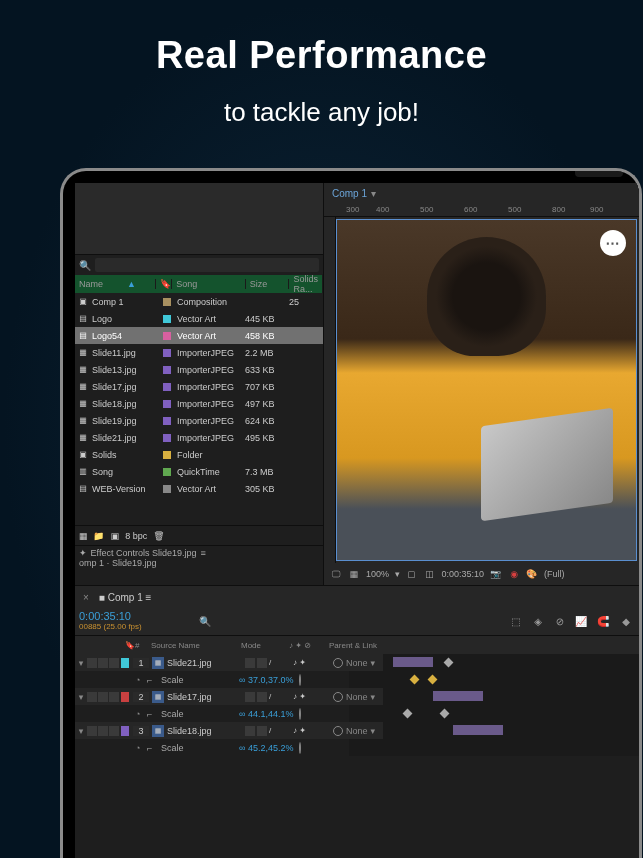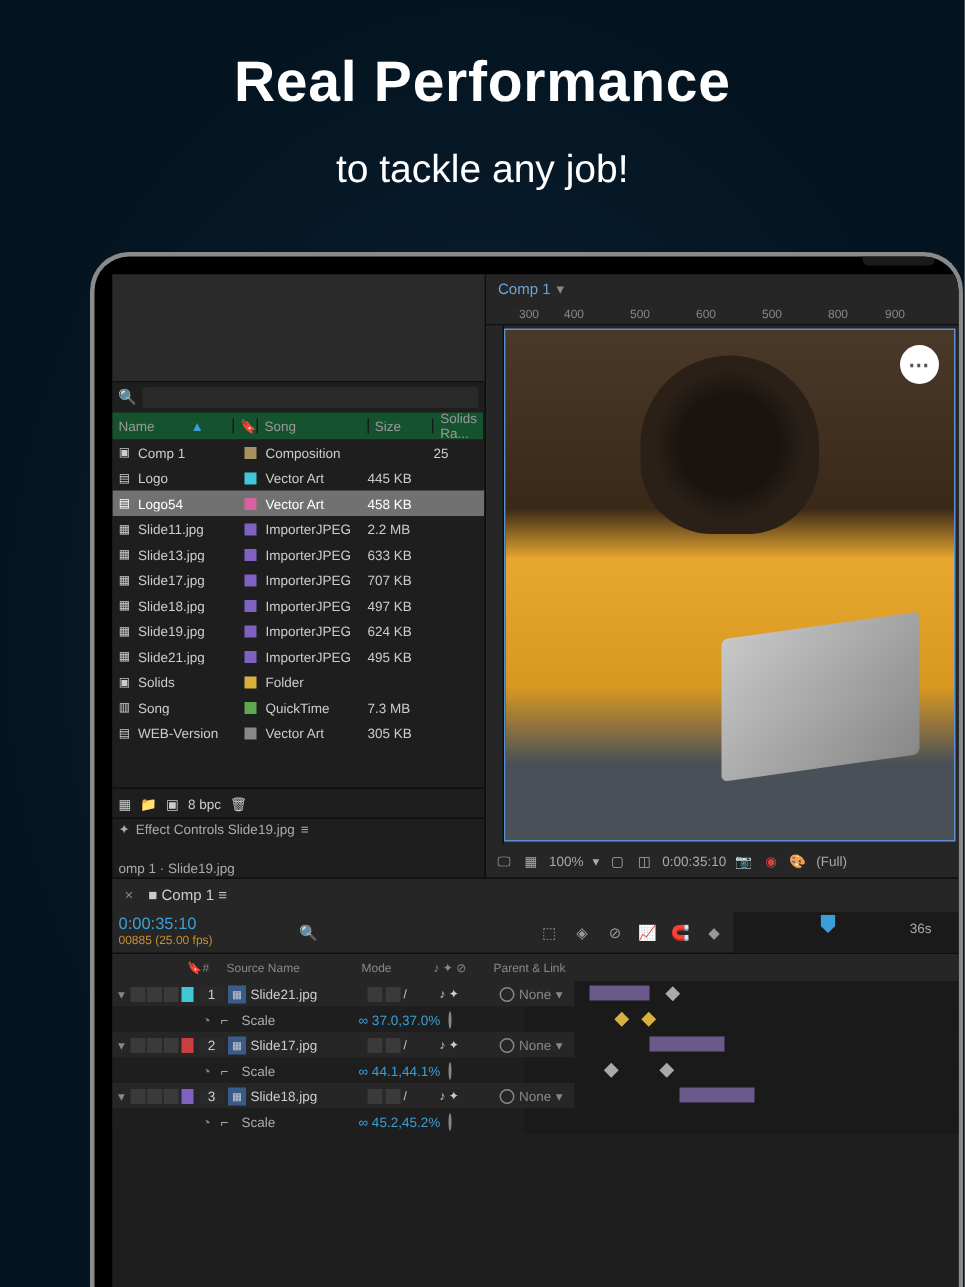--- a/index.html
+++ b/index.html
@@ -218,21 +218,21 @@
             <span>▣</span>
             <span>8 bpc</span>
             <span>🗑</span>
           </div>
           <div class="fx-panel">
             <div class="fx-title">
                 <span>✦</span>
                 <span>Effect Controls Slide19.jpg</span>
                 <span>≡</span>
               </div>
-            <div style="margin-top:16px">omp 1 · Slide19.jpg</div>
+            <div style="margin-top:0">omp 1 · Slide19.jpg</div>
           </div>
         </div>
 
         <div class="right-col">
           <div class="comp-tab">
               <span>Comp 1</span>
               <span style="margin-left:4px;color:#888">▾</span>
             </div>
           <div class="ruler-h" id="ruler-h">
               <span style="left: 22px; text-align: center;">300</span>
@@ -280,24 +280,20 @@
           </div>
           <div class="tl-head-mid">
             <span class="tl-btn">🔍</span>
             <span style="flex:1"></span>
             <span class="tl-btn">⬚</span>
             <span class="tl-btn">◈</span>
             <span class="tl-btn">⊘</span>
             <span class="tl-btn">📈</span>
             <span class="tl-btn">🧲</span>
             <span class="tl-btn">◆</span>
-          </div>
-          <div class="tl-head-right">
-            <div class="playhead"></div>
-            <span style="position:absolute;right:18px;top:6px;font-size:9px;color:#aaa">36s</span>
           </div>
         </div>
         <div class="tl-cols">
           <div class="tlc" style="width:46px"></div>
           <div class="tlc" style="width:10px">🔖</div>
           <div class="tlc" style="width:16px">#</div>
           <div class="tlc" style="width:90px">Source Name</div>
           <div class="tlc" style="width:48px">Mode</div>
           <div class="tlc" style="width:40px">♪ ✦ ⊘</div>
           <div class="tlc" style="width:60px">Parent &amp; Link</div>

